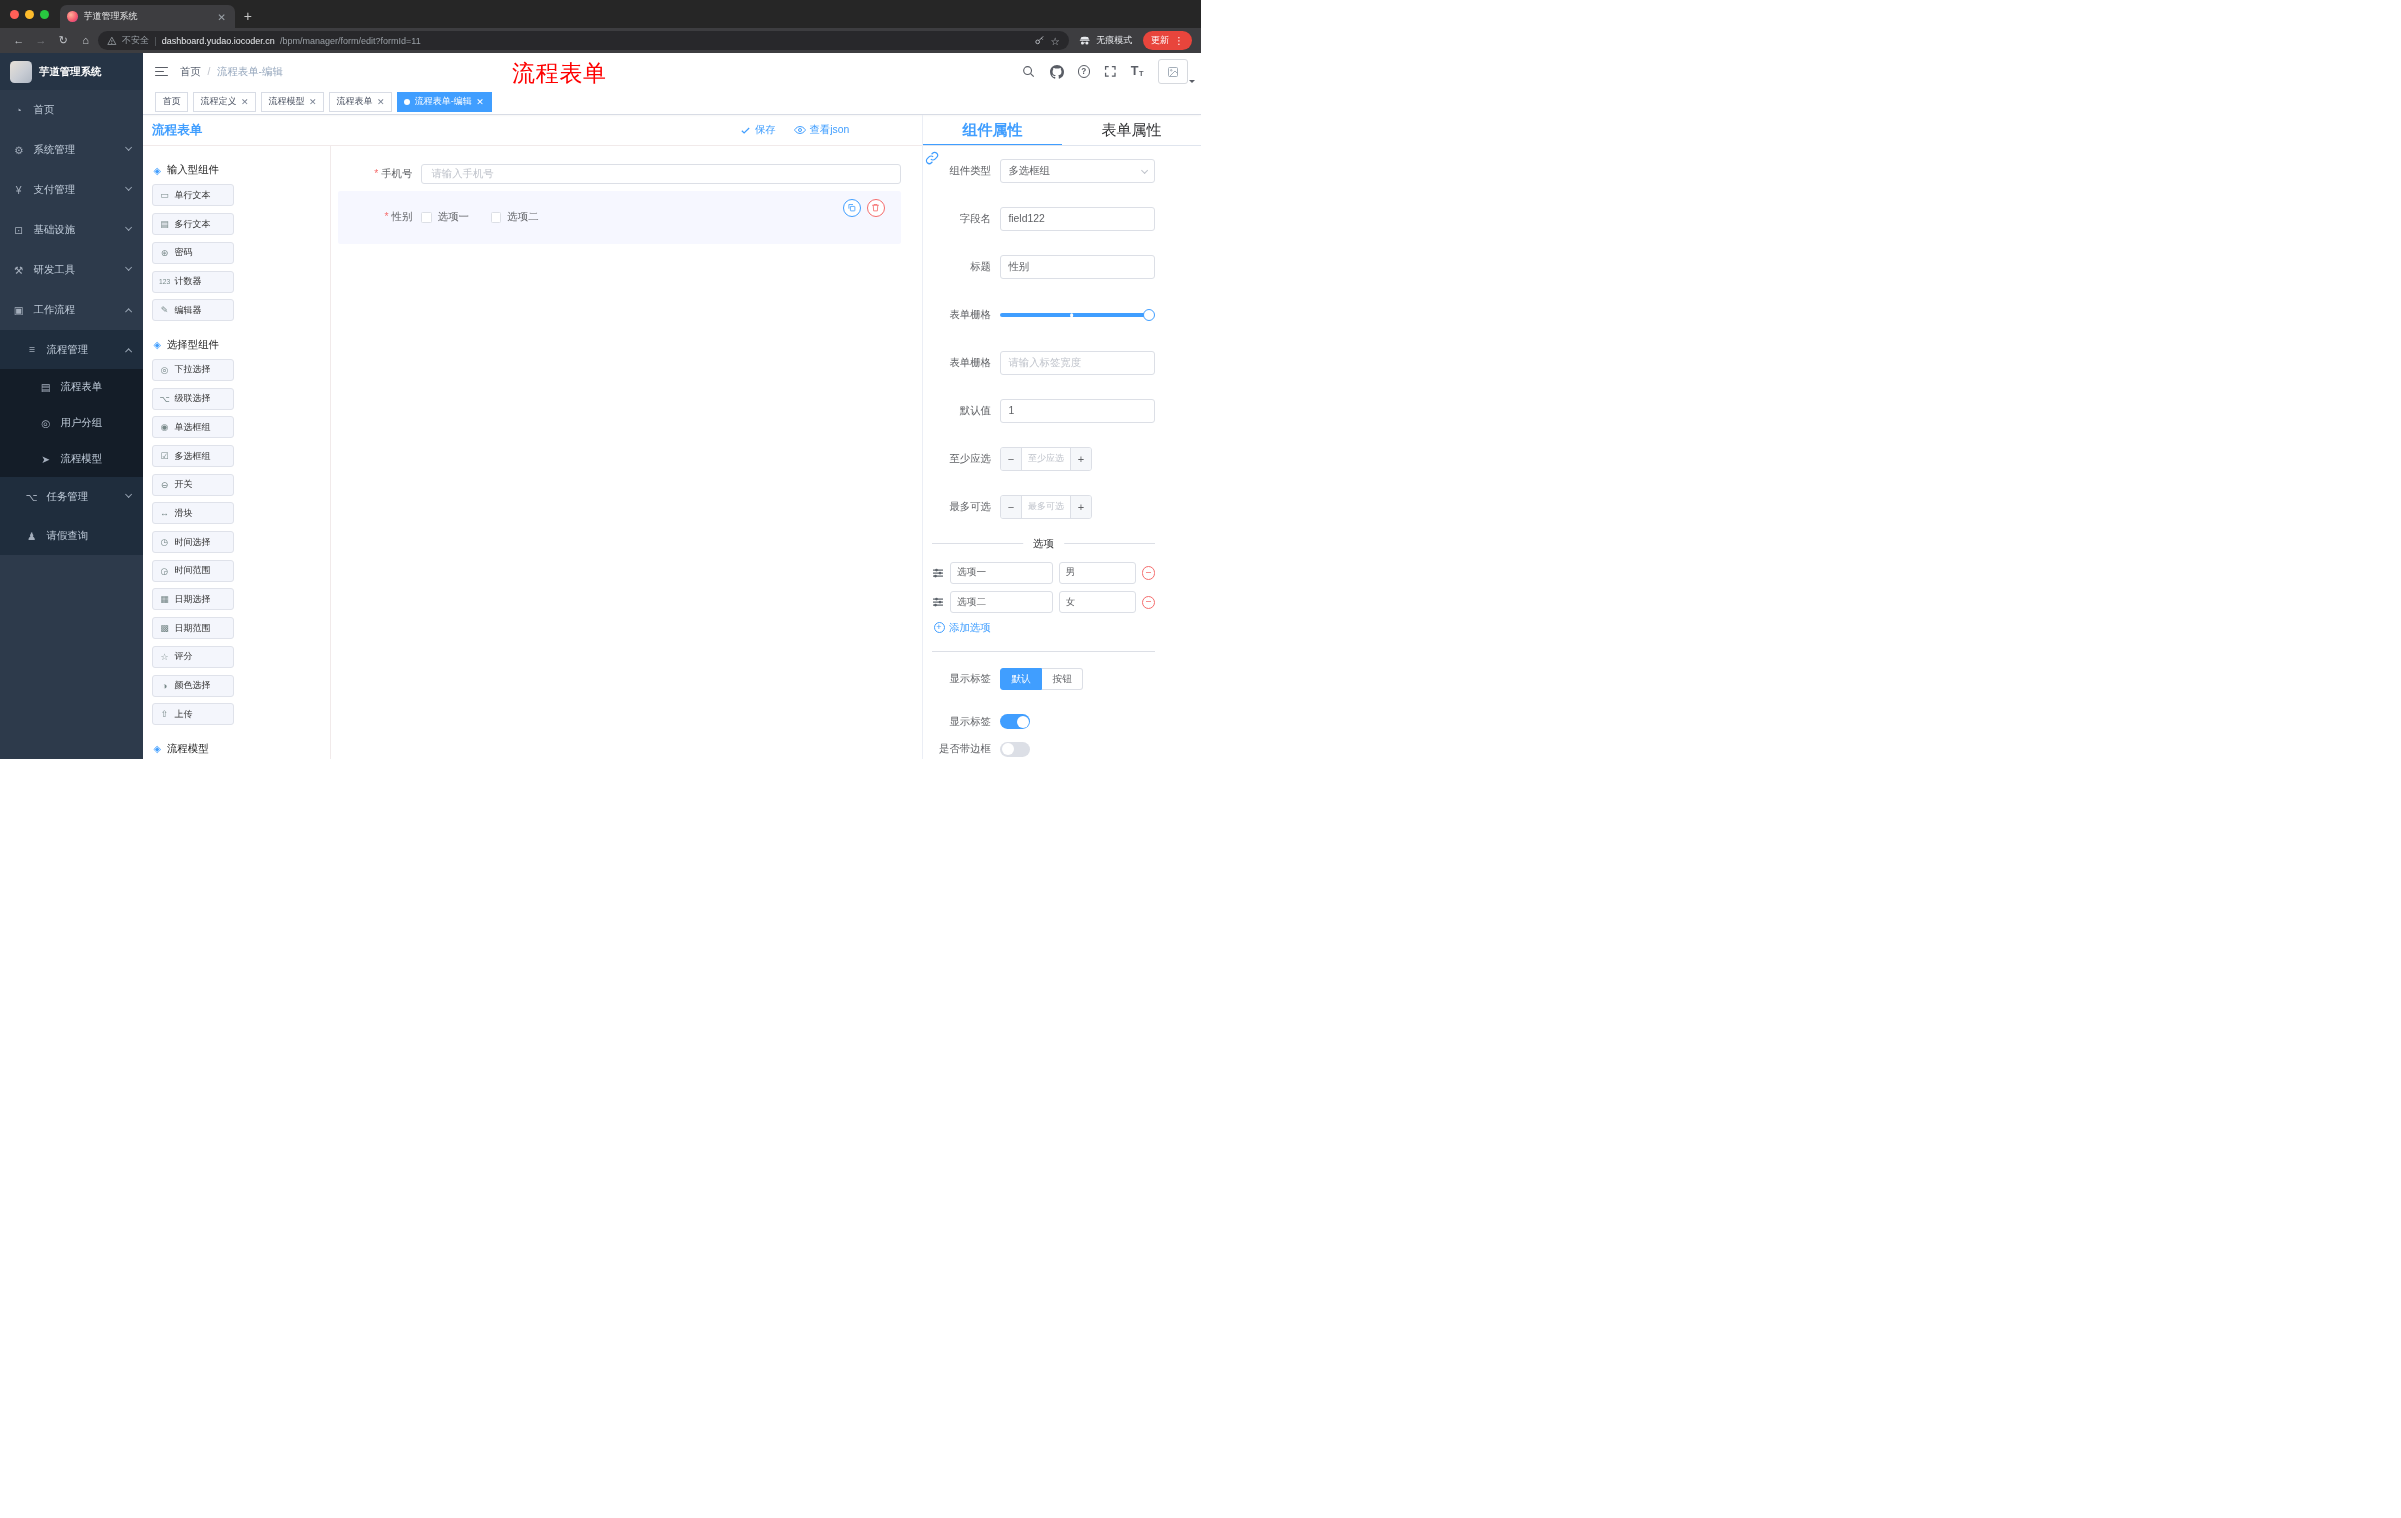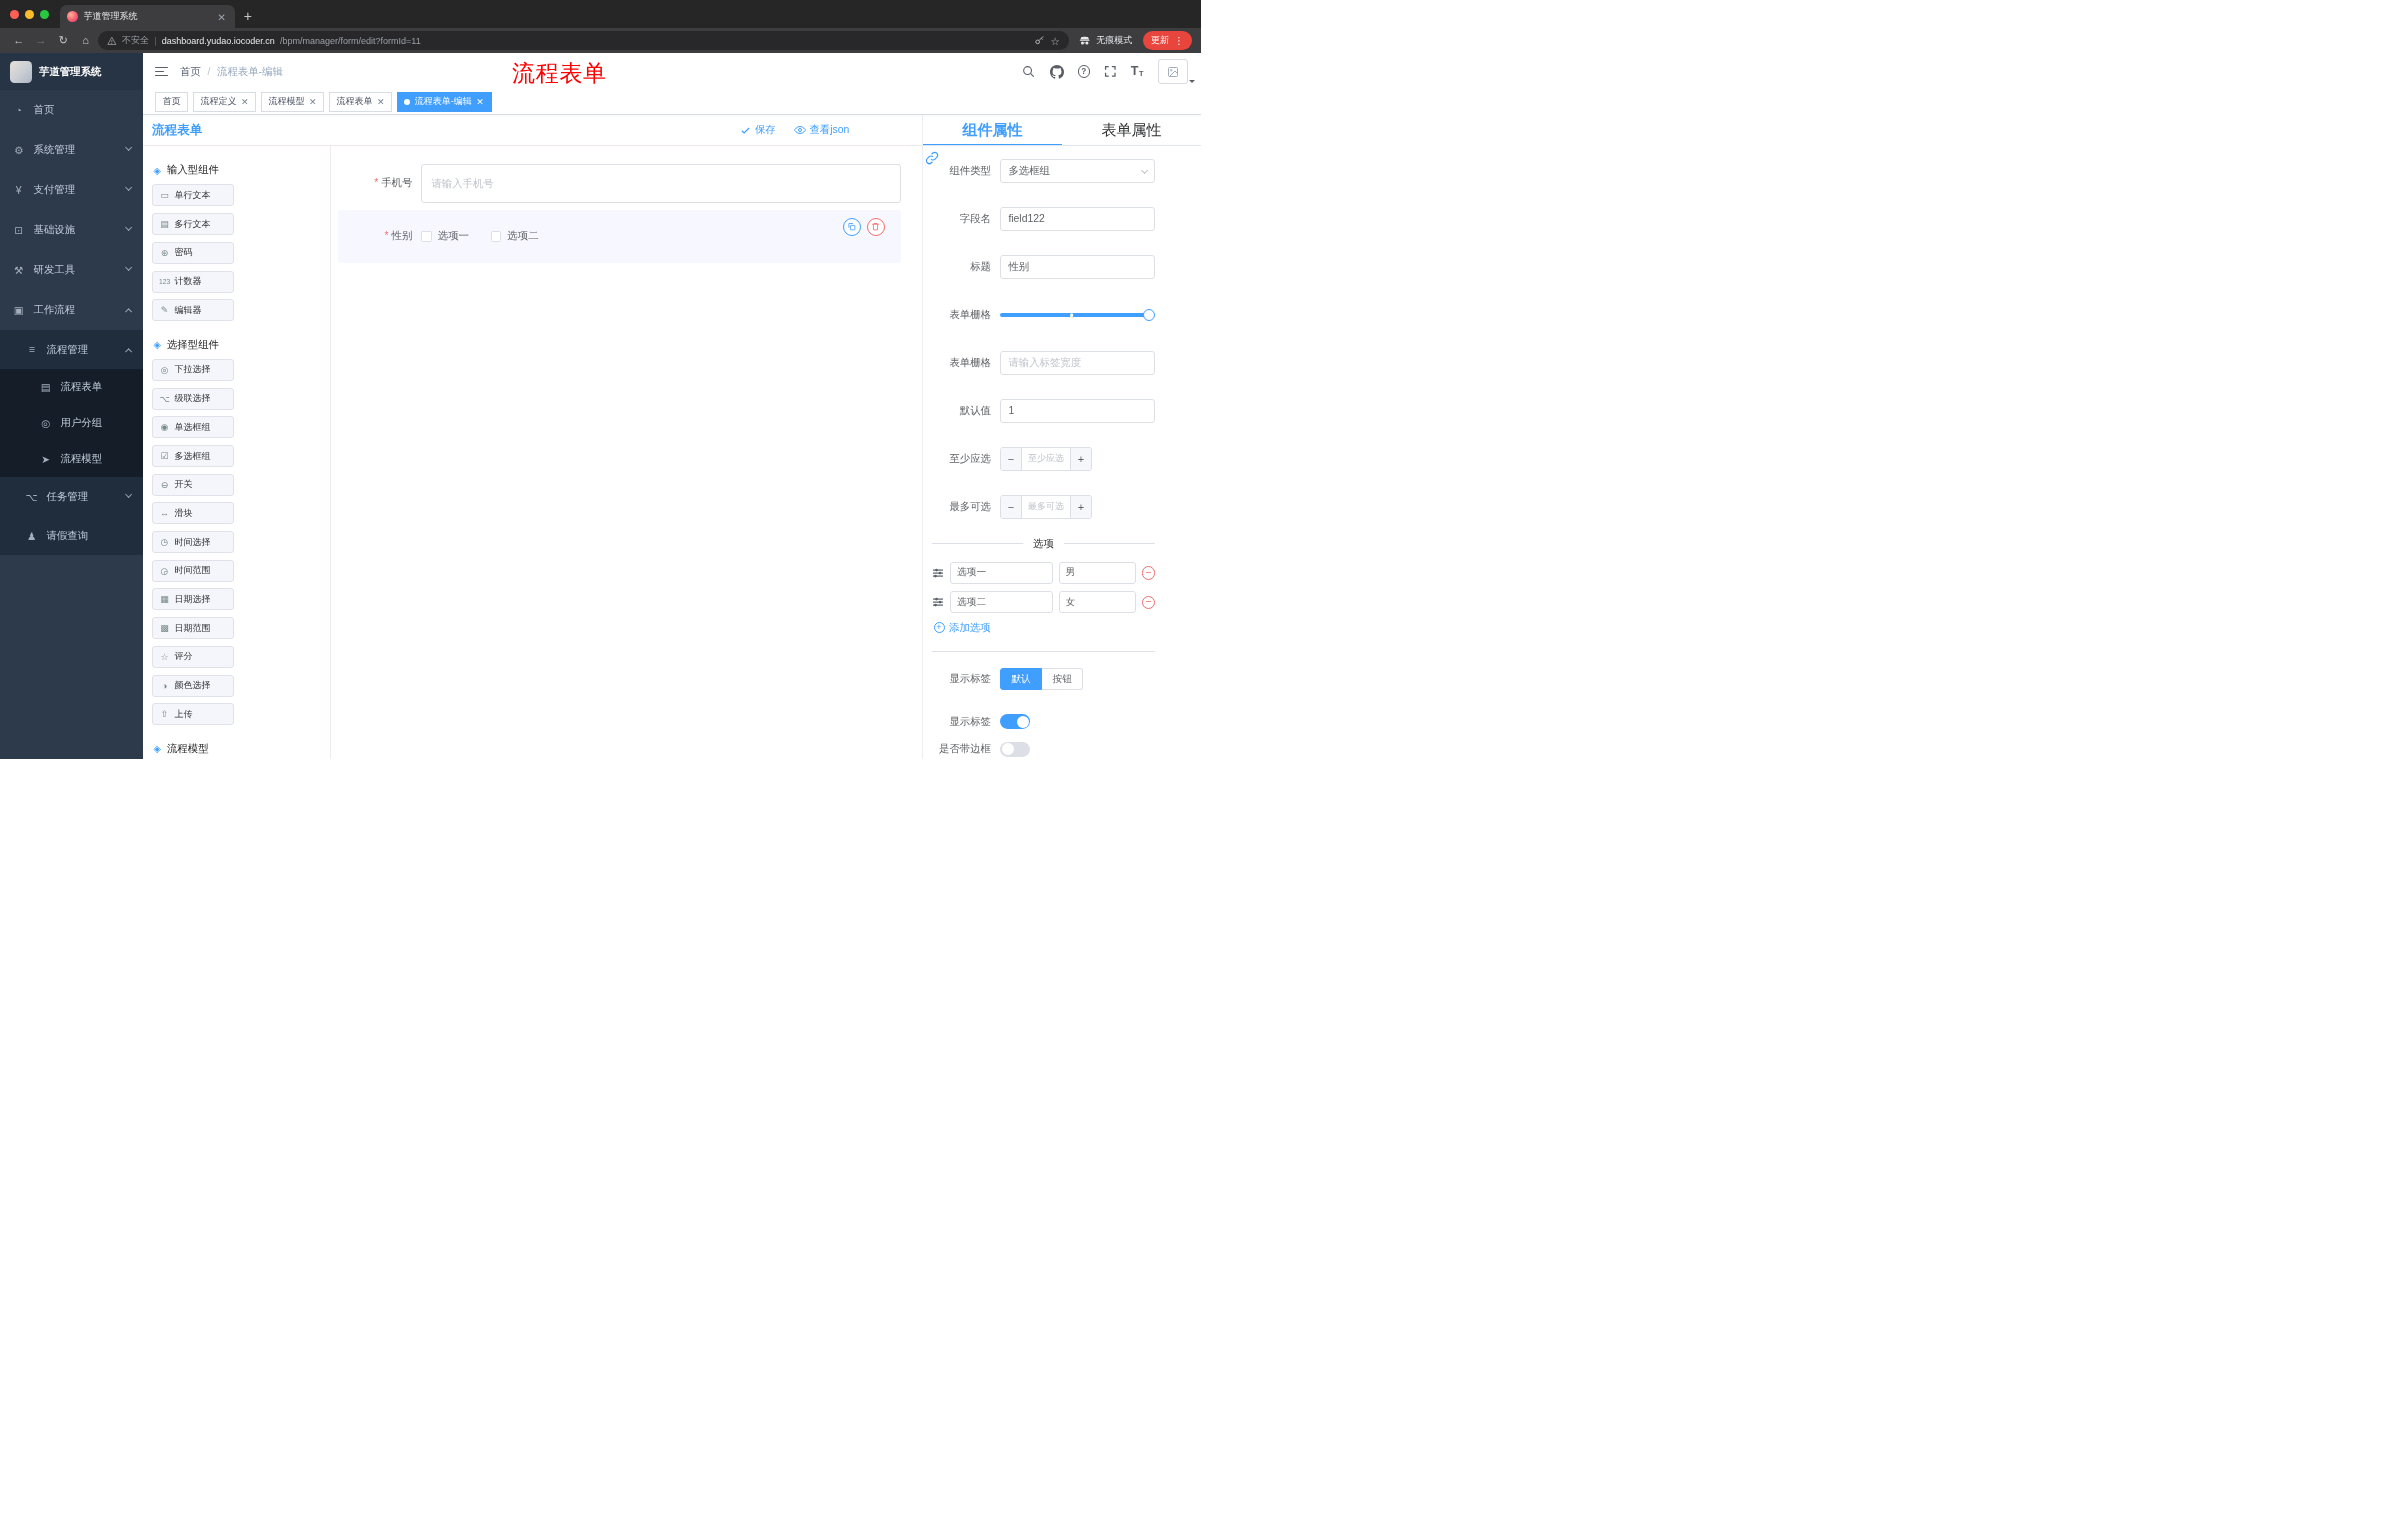--- a/index.html
+++ b/index.html
@@ -92,21 +92,21 @@
   .group-items { display:flex; flex-wrap:wrap; }
   .pal-item { width:82px; height:22px; background:#f4f6fc; border:0.7px solid #dfe2ea; border-radius:3px; display:flex; align-items:center; gap:4.5px; padding:0 6px; font-size:9px; color:#333; margin:0 6px 6.7px 0; white-space:nowrap; overflow:hidden; }
   .pal-icon { color:#788; font-size:9px; width:11px; text-align:center; flex-shrink:0; }
   .req::before { content:"*"; color:#f56c6c; margin-right:3px; }
 
   
   .canvas { flex:1; padding:10.4px 13.4px 0 7.4px; overflow:hidden; background:#fff; min-width:0; }
   .canvas-row { display:flex; align-items:center; }
   .c-label { width:74px; text-align:right; font-size:10.4px; color:#606266; flex-shrink:0; white-space:nowrap; }
   .c-control { flex:1; margin-left:9px; min-width:0; }
-  .c-input { width:100%; height:39px; border:0.7px solid #dcdfe6; border-radius:3px; padding:0 9px; font-size:10.4px; color:#606266; outline:none; }
+  .c-input { width:100%; height:20px; border:0.7px solid #dcdfe6; border-radius:3px; padding:0 9px; font-size:10.4px; color:#606266; outline:none; }
   .c-input::placeholder { color:#c0c4cc; }
   .selected-item { background:#f6f7ff; position:relative; padding:19.3px 0; margin-top:7.4px; border-radius:2.2px; }
   .item-actions { position:absolute; top:7.4px; right:16.3px; display:flex; gap:6px; }
   .circle-btn { width:18px; height:18px; border-radius:50%; background:#fff; display:flex; align-items:center; justify-content:center; }
   .circle-btn.copy { border:0.7px solid #409eff; color:#409eff; }
   .circle-btn.del { border:0.7px solid #f56c6c; color:#f56c6c; }
   .checkbox-group { display:flex; align-items:center; }
   .checkbox { display:flex; align-items:center; gap:6px; margin-right:22px; font-size:10.4px; color:#606266; }
   .cb-box { width:10.4px; height:10.4px; border:0.7px solid #dcdfe6; border-radius:1.5px; background:#fff; flex-shrink:0; }
 

